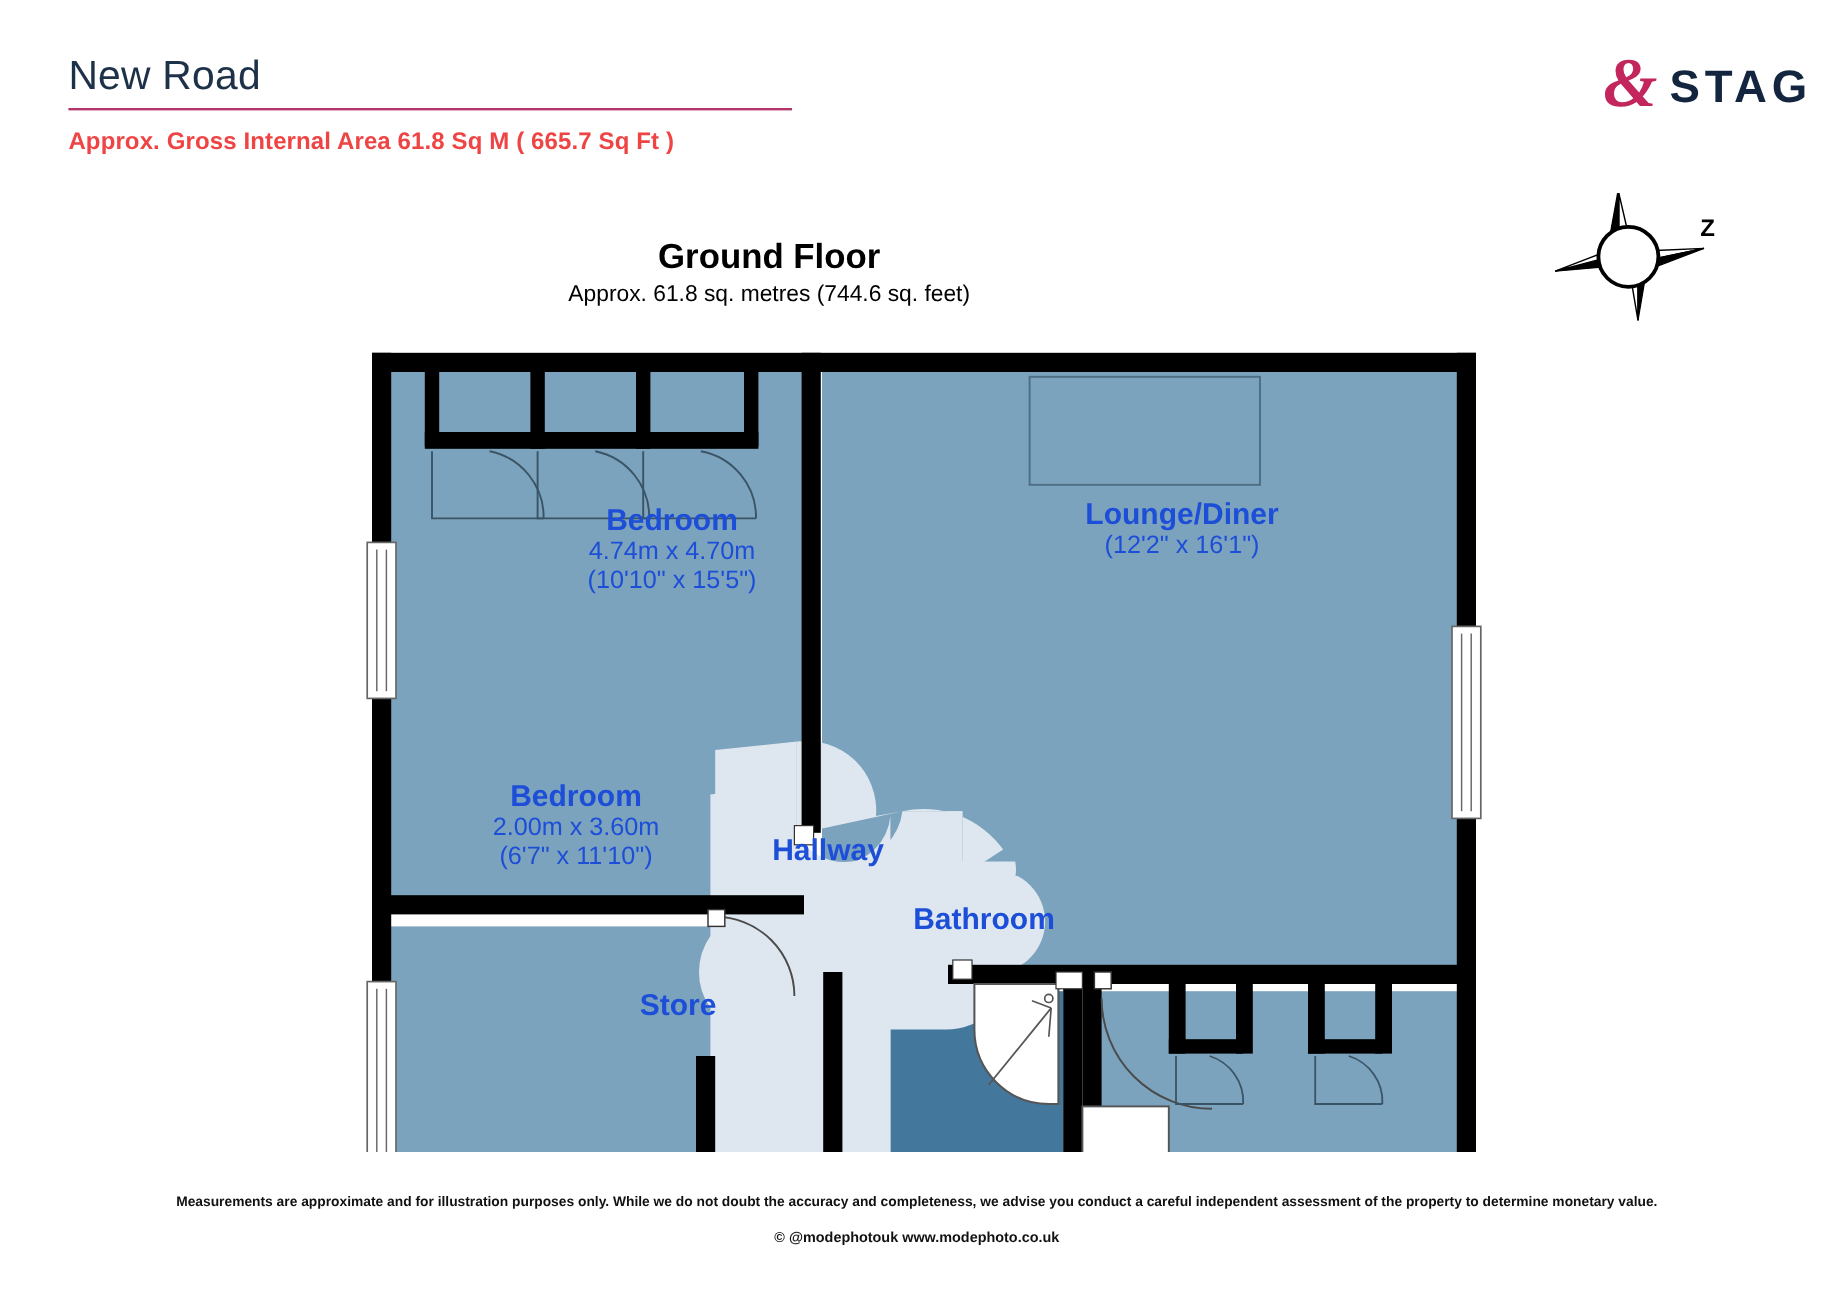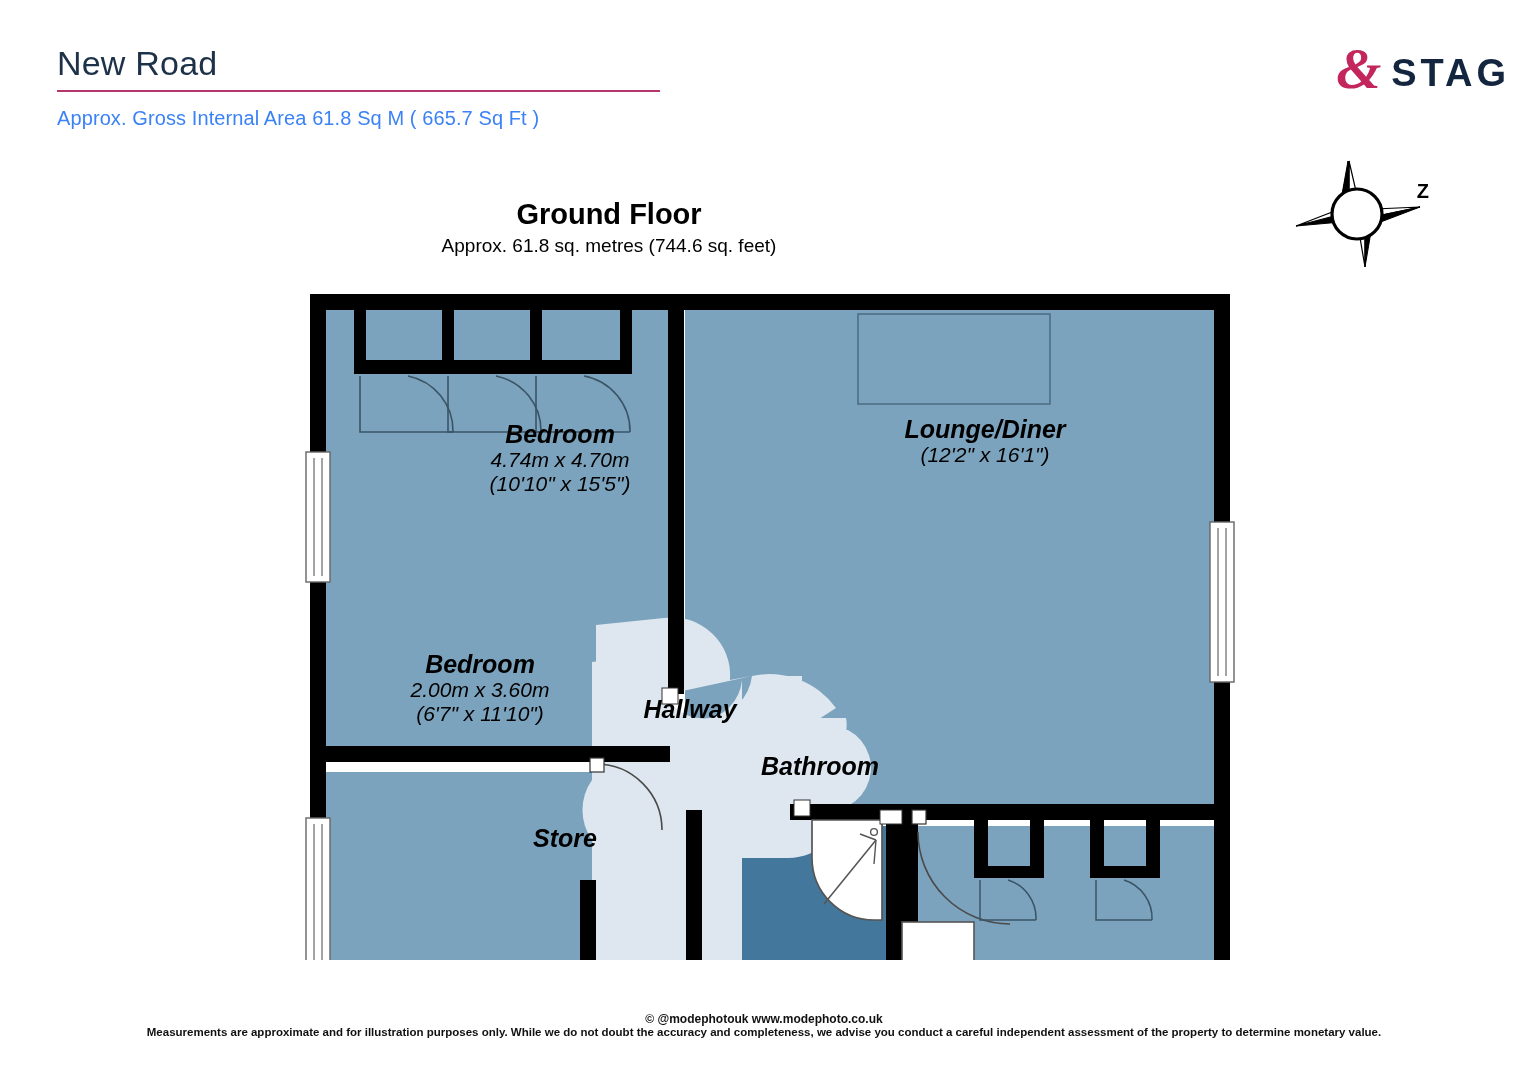--- a/index.html
+++ b/index.html
@@ -16,21 +16,21 @@
     position:absolute;left:57px;top:44px;
     font-size:34px;font-weight:400;color:#1d3148;
     letter-spacing:.2px;
   }
   #title-rule{
     position:absolute;left:57px;top:90px;width:603px;height:2px;
     background:#b4366b;
   }
   #area-sub{
     position:absolute;left:57px;top:107px;
-    font-size:20px;font-weight:400;color:#3b82f6;
+    font-size:20px;font-weight:700;color:#ef4444;
     letter-spacing:.1px;
   }
   
   #brand{
     position:absolute;right:54px;top:52px;
     display:flex;align-items:center;gap:10px;
     font-weight:700;font-size:38px;letter-spacing:4px;
     color:#14263f;
   }
   #brand .amp{
@@ -38,27 +38,27 @@
     font-family:"Liberation Serif","DejaVu Serif",serif;
     font-style:italic;line-height:.6;position:relative;top:-4px;
   }
   
   #compass{position:absolute;left:1293px;top:158px;width:140px;height:112px;}
   #compass .north-letter{
     position:absolute;right:4px;top:22px;
     font-size:20px;font-weight:700;color:#000;
   }
   
-  #floor-heading{position:absolute;left:0;top:198px;width:1218px;text-align:center;}
+  #floor-heading{position:absolute;left:0;top:198px;width:1218px;text-align:center;padding-left:32px;}
   #floor-name{font-size:29px;font-weight:700;color:#000;}
   #floor-area{font-size:19px;font-weight:400;color:#000;margin-top:4px;}
   
   #plan{position:absolute;left:290px;top:280px;width:960px;height:680px;}
   
-  .room-label{position:absolute;text-align:center;color:#000000;line-height:1.12;font-style:italic;}
+  .room-label{position:absolute;text-align:center;color:#1d4ed8;line-height:1.12;}
   .room-label .rname{font-size:25px;font-weight:700;white-space:nowrap;}
   .room-label .rdim{font-size:21px;font-weight:400;white-space:nowrap;}
   .room-label.solo .rname{font-size:25px;}
   
   #footer{position:absolute;left:0;top:996px;width:1528px;text-align:center;}
   #disclaimer{font-size:11.5px;color:#111;font-weight:600;}
   #copyright{font-size:12px;color:#111;font-weight:600;margin-top:16px;}
 </style>
 </head>
 <body>
@@ -371,15 +371,15 @@
   <div class="room-label solo" style="left:430px;top:472px;width:200px;">
     <div class="rname">Bathroom</div>
   </div>
 
   <div class="room-label solo" style="left:185px;top:544px;width:180px;">
     <div class="rname">Store</div>
   </div>
 </div>
 
 <div id="footer">
+  <div id="disclaimer">Measurements are approximate and for illustration purposes only.  While we do not doubt the accuracy and completeness, we advise you conduct a careful independent assessment of the property to determine monetary value.</div>
   <div id="copyright">© @modephotouk www.modephoto.co.uk</div>
-  <div id="disclaimer">Measurements are approximate and for illustration purposes only.  While we do not doubt the accuracy and completeness, we advise you conduct a careful independent assessment of the property to determine monetary value.</div>
 </div>
 
 </body></html>

